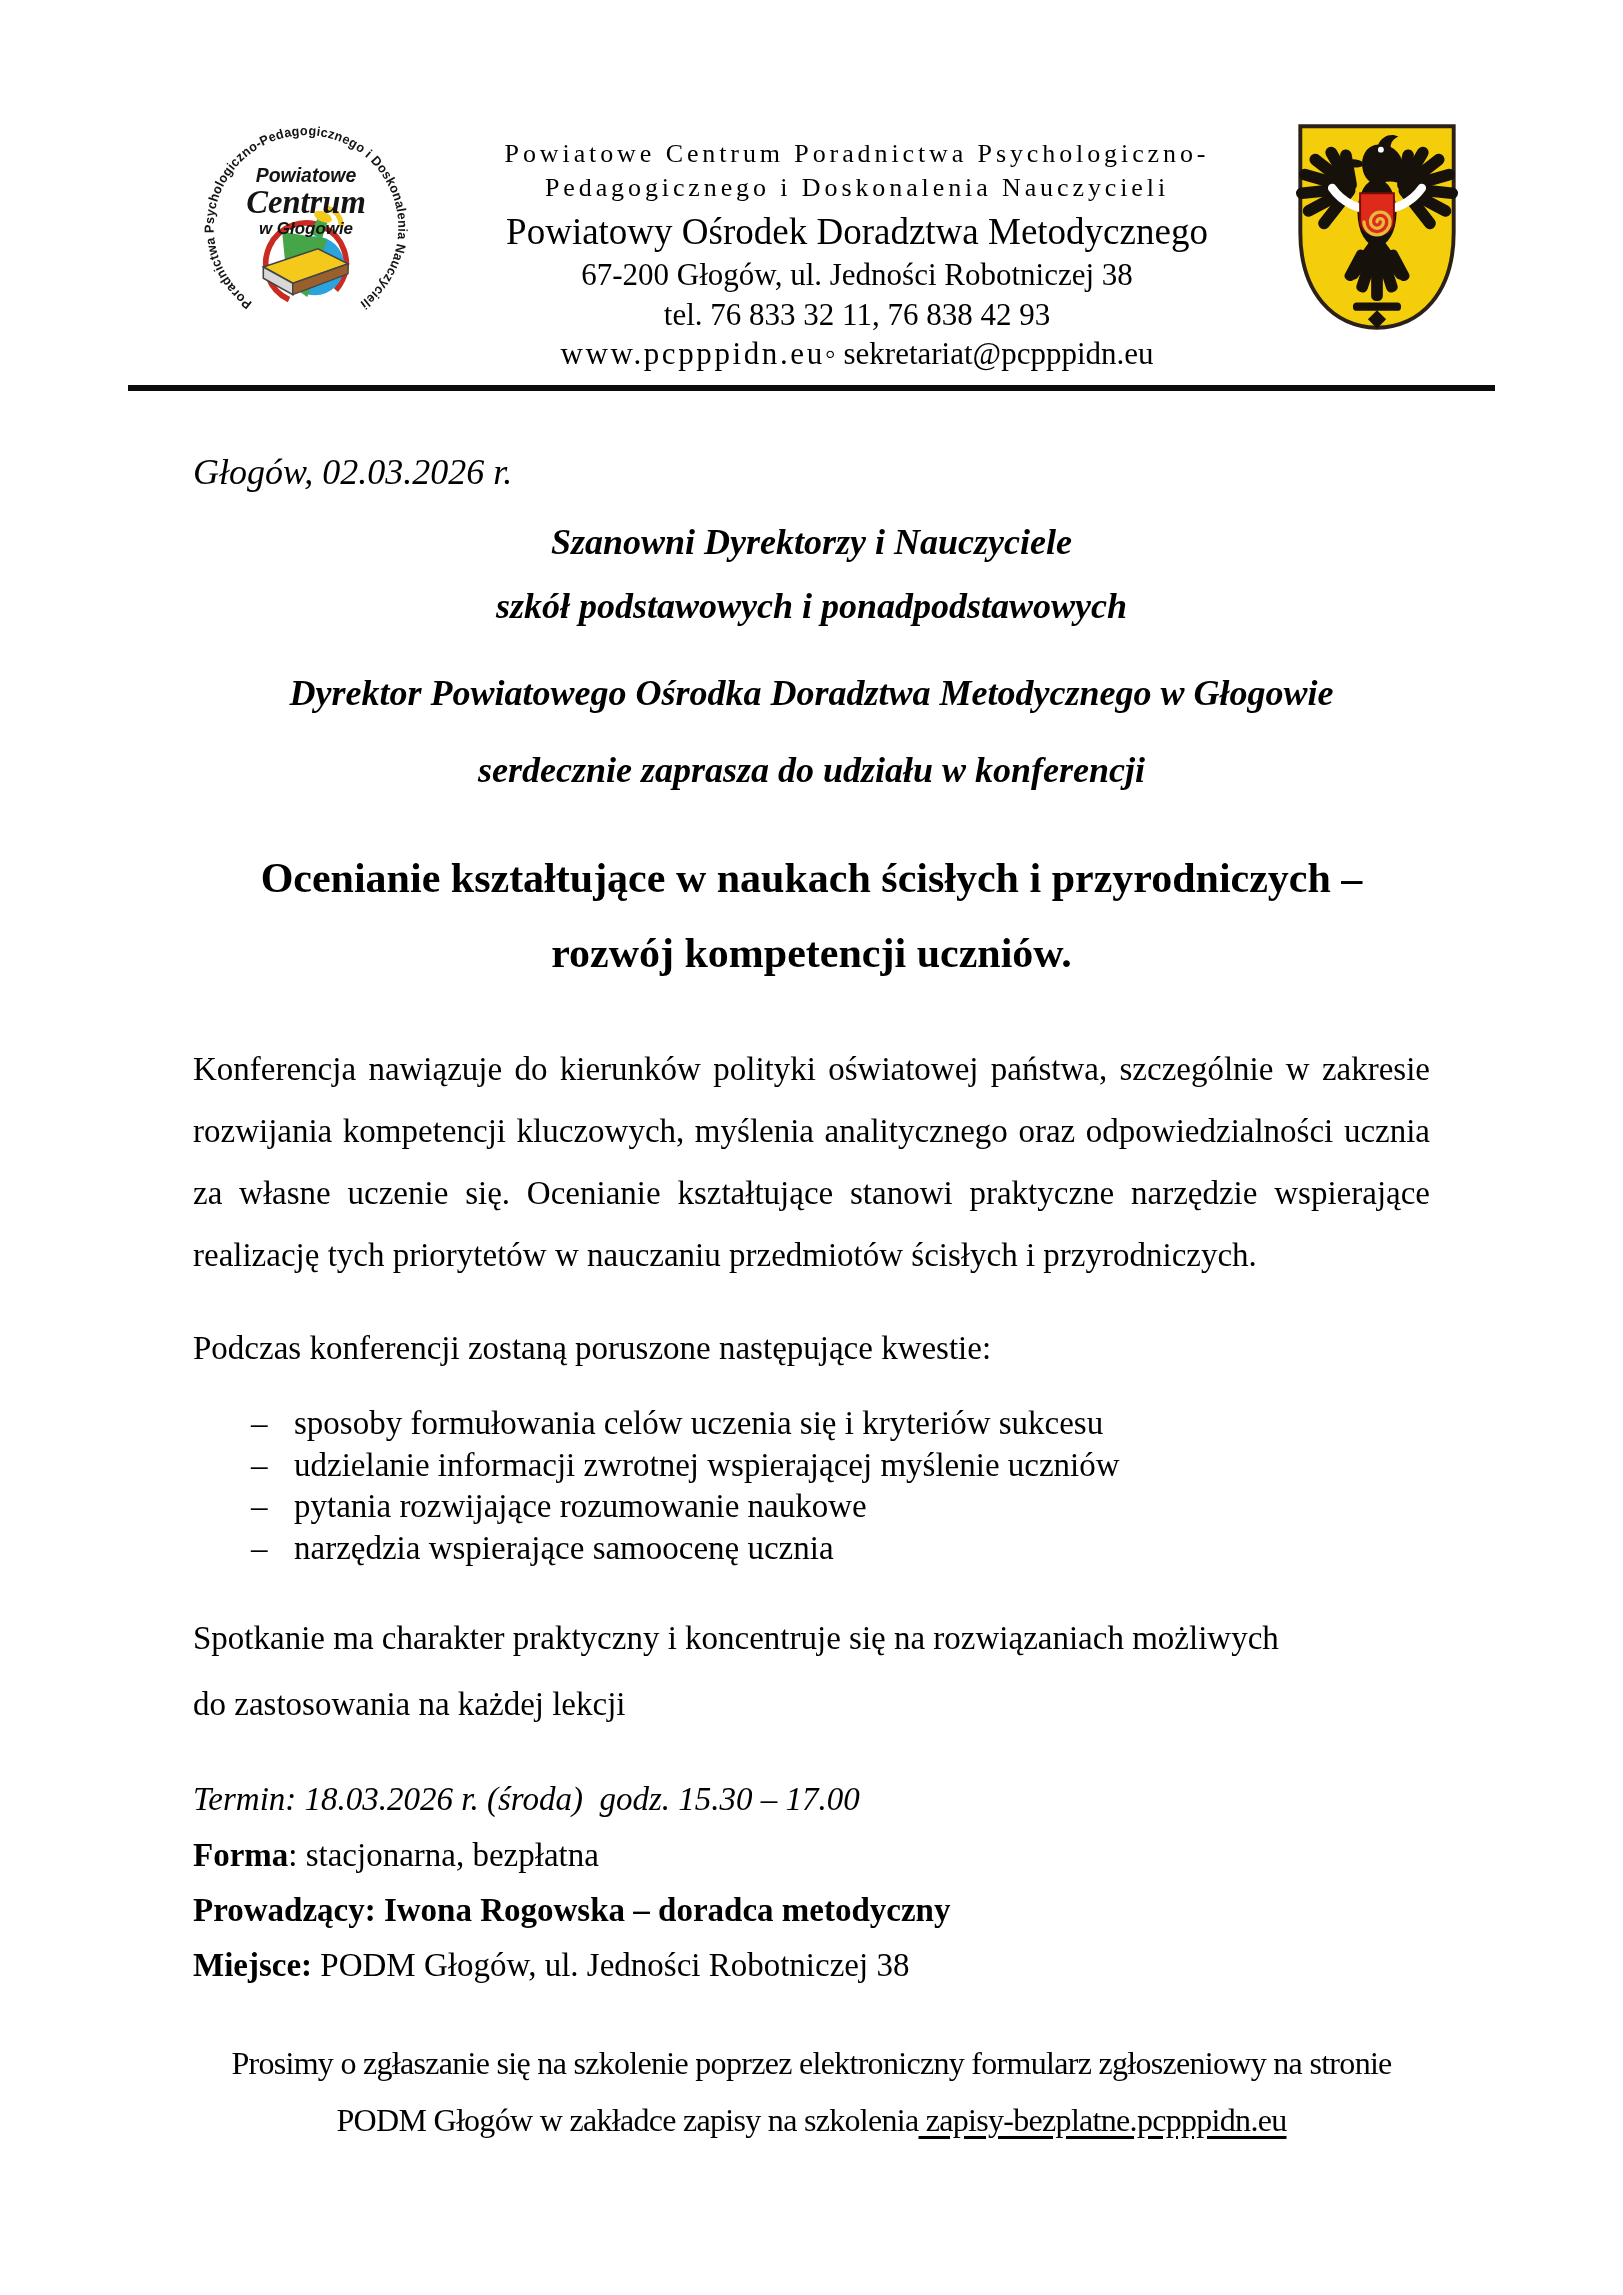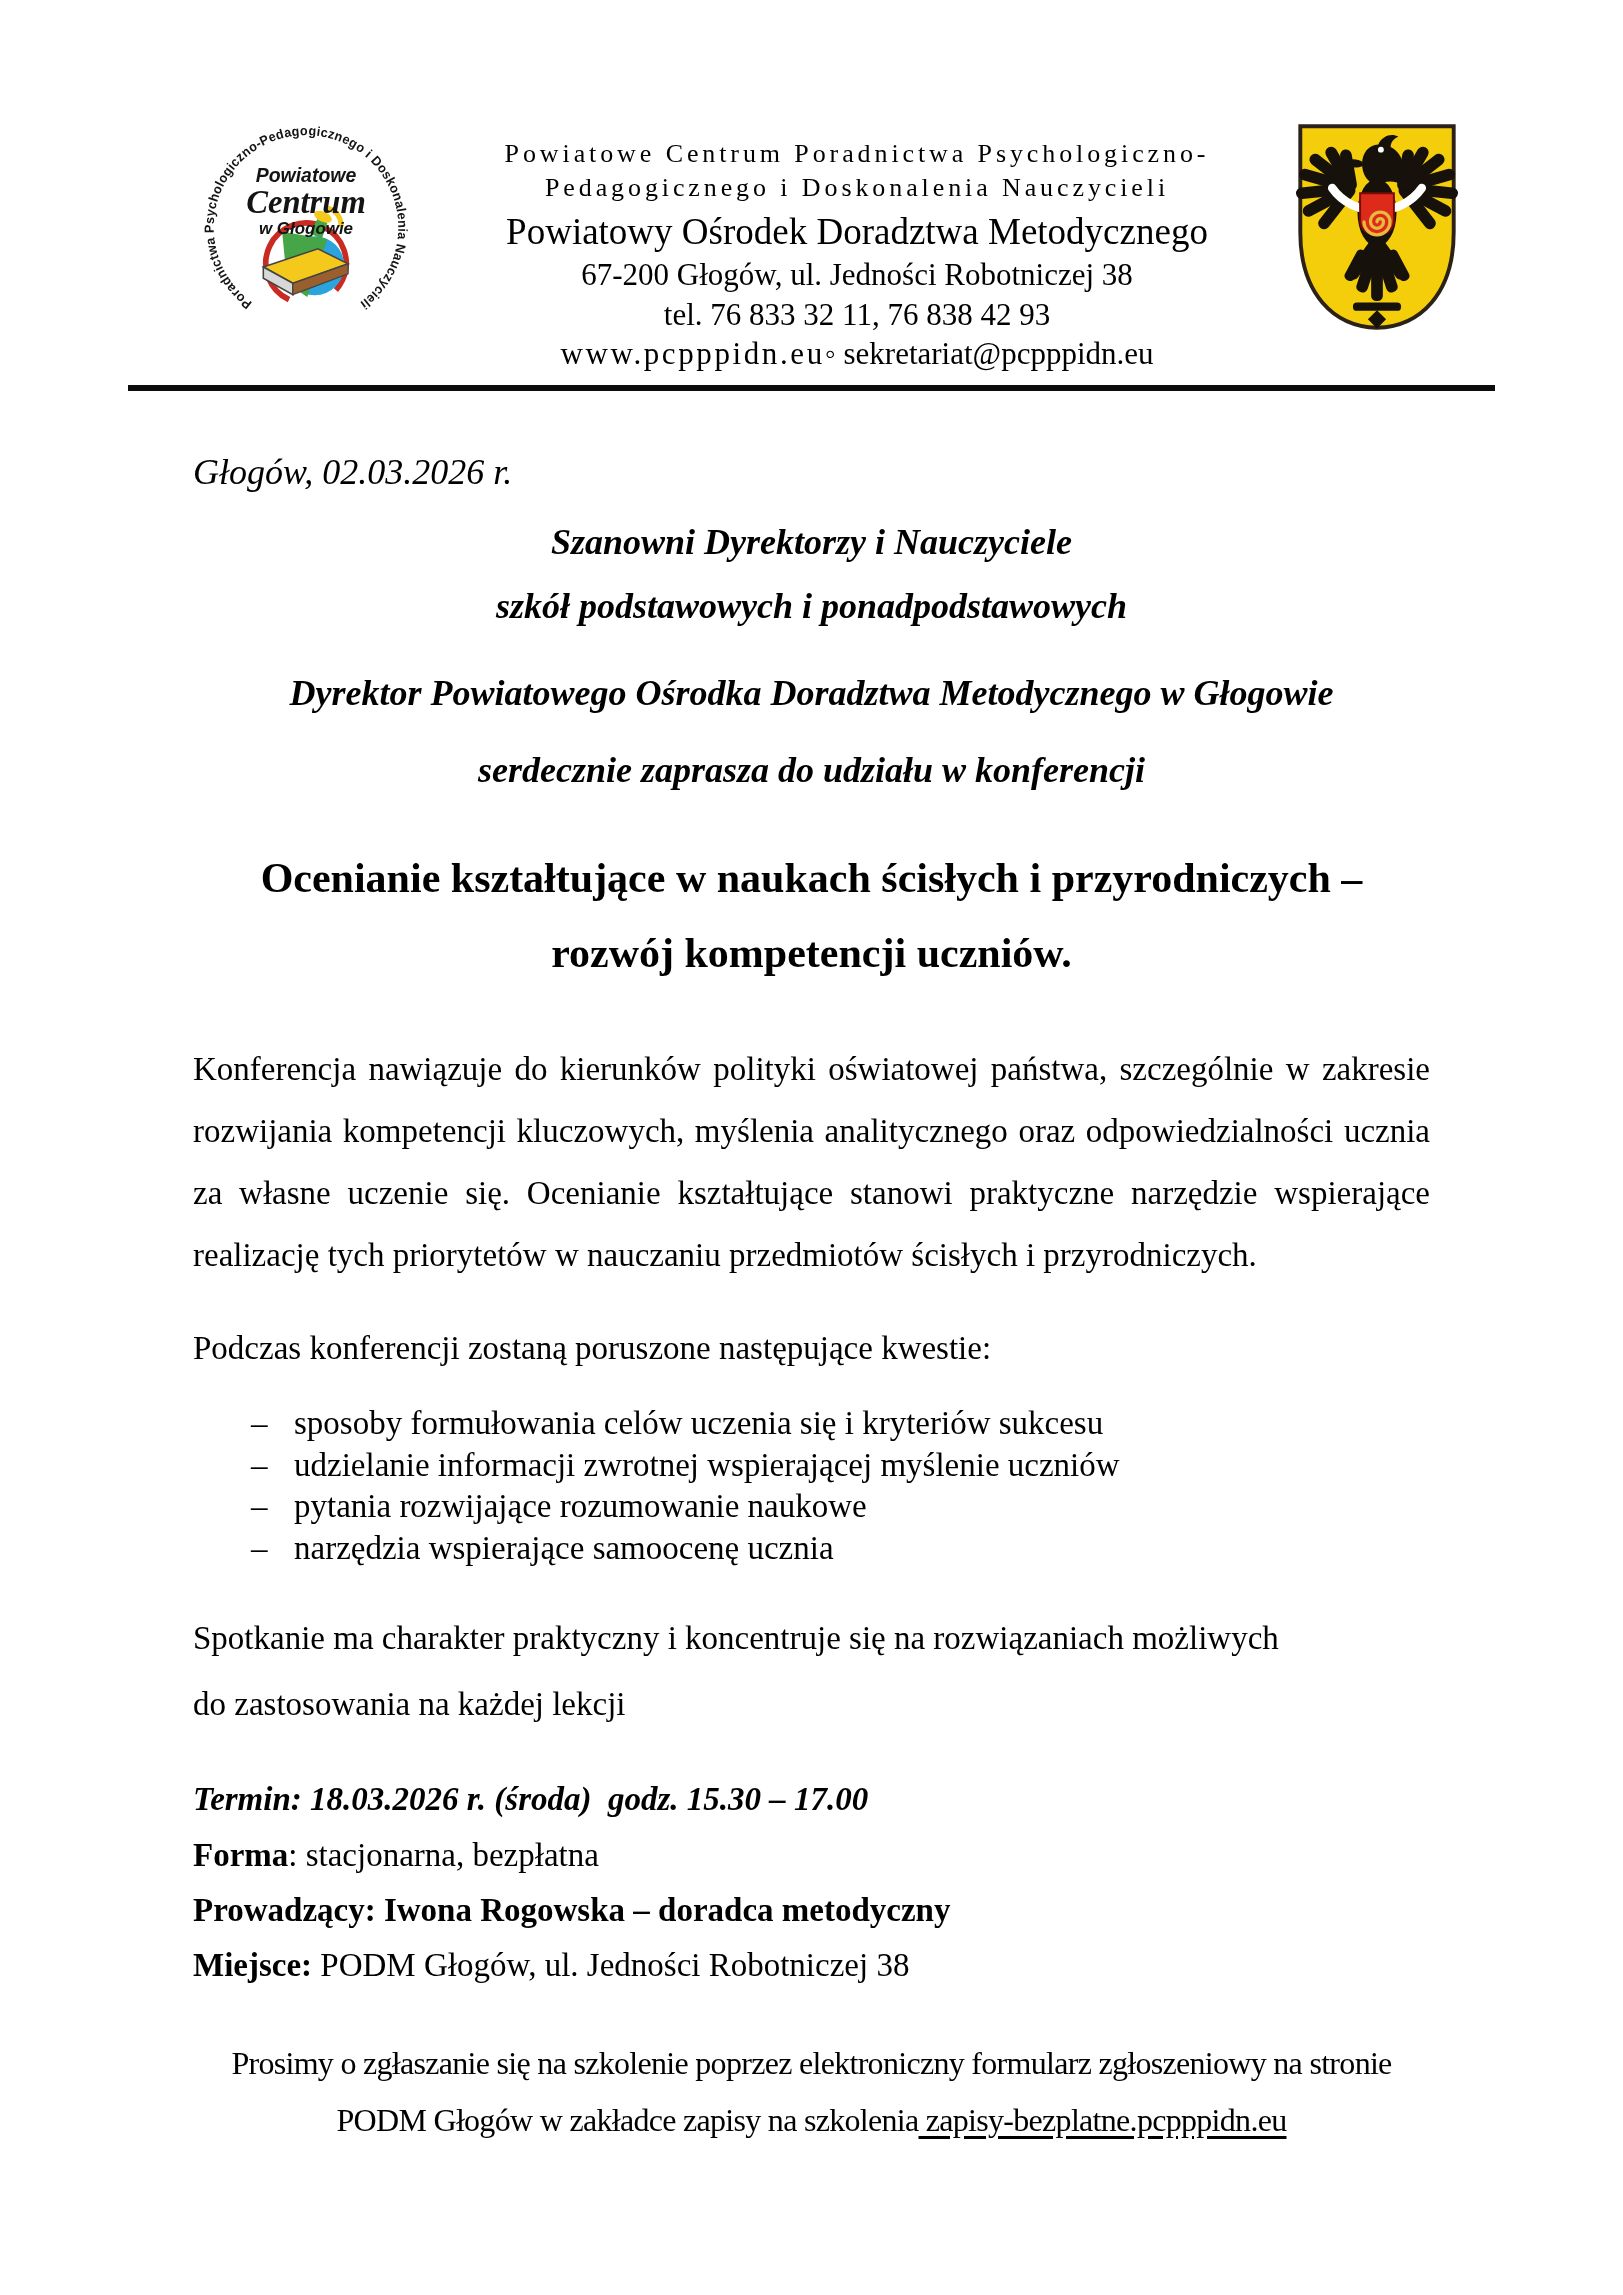--- a/index.html
+++ b/index.html
@@ -62,21 +62,21 @@
     text-align:justify;
   }
   .agenda-intro{margin-top:43px;font-size:33px;line-height:1.2;}
   .bullets{margin-top:34px;padding-left:58px;}
   .bullet{display:flex;font-size:33px;line-height:1.26;}
   .bullet .marker{flex:0 0 43px;}
   .outro-1{margin-top:50px;font-size:33px;line-height:1.2;}
   .outro-2{margin-top:26px;font-size:33px;line-height:1.2;}
   .meta{margin-top:56px;}
   .meta-line{font-size:33px;line-height:1.18;margin-bottom:16.4px;}
-  .bi{font-weight:bold;font-style:italic;margin-top:16px;}
+  .bi{font-weight:normal;font-style:italic;margin-top:16px;}
   .b{font-weight:bold;}
   .reg{
     margin:60px -111px 0 -111px;
     text-align:center;
   }
   .reg-line{
     font-size:32px;letter-spacing:-0.7px;line-height:1.15;
     margin-bottom:19.6px;white-space:nowrap;
   }
   .reg-link{text-decoration:underline;text-underline-offset:4.6px;}

